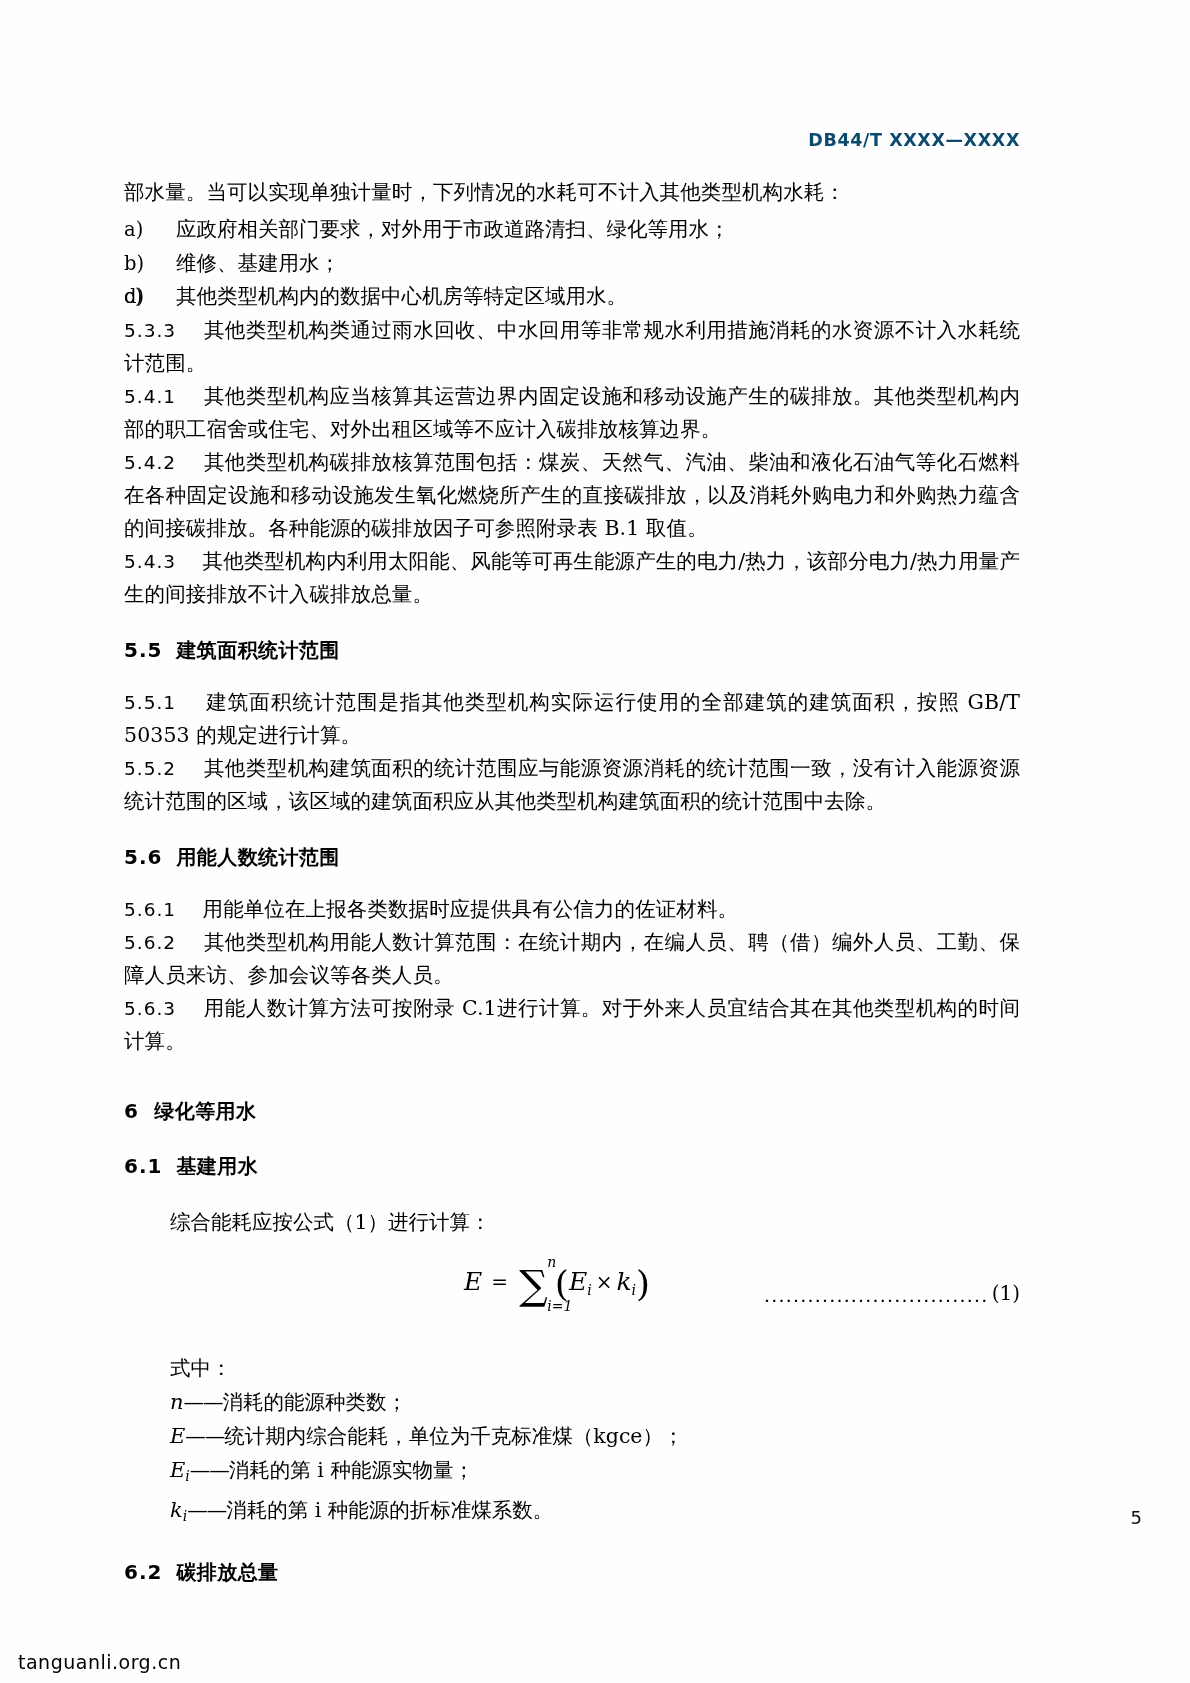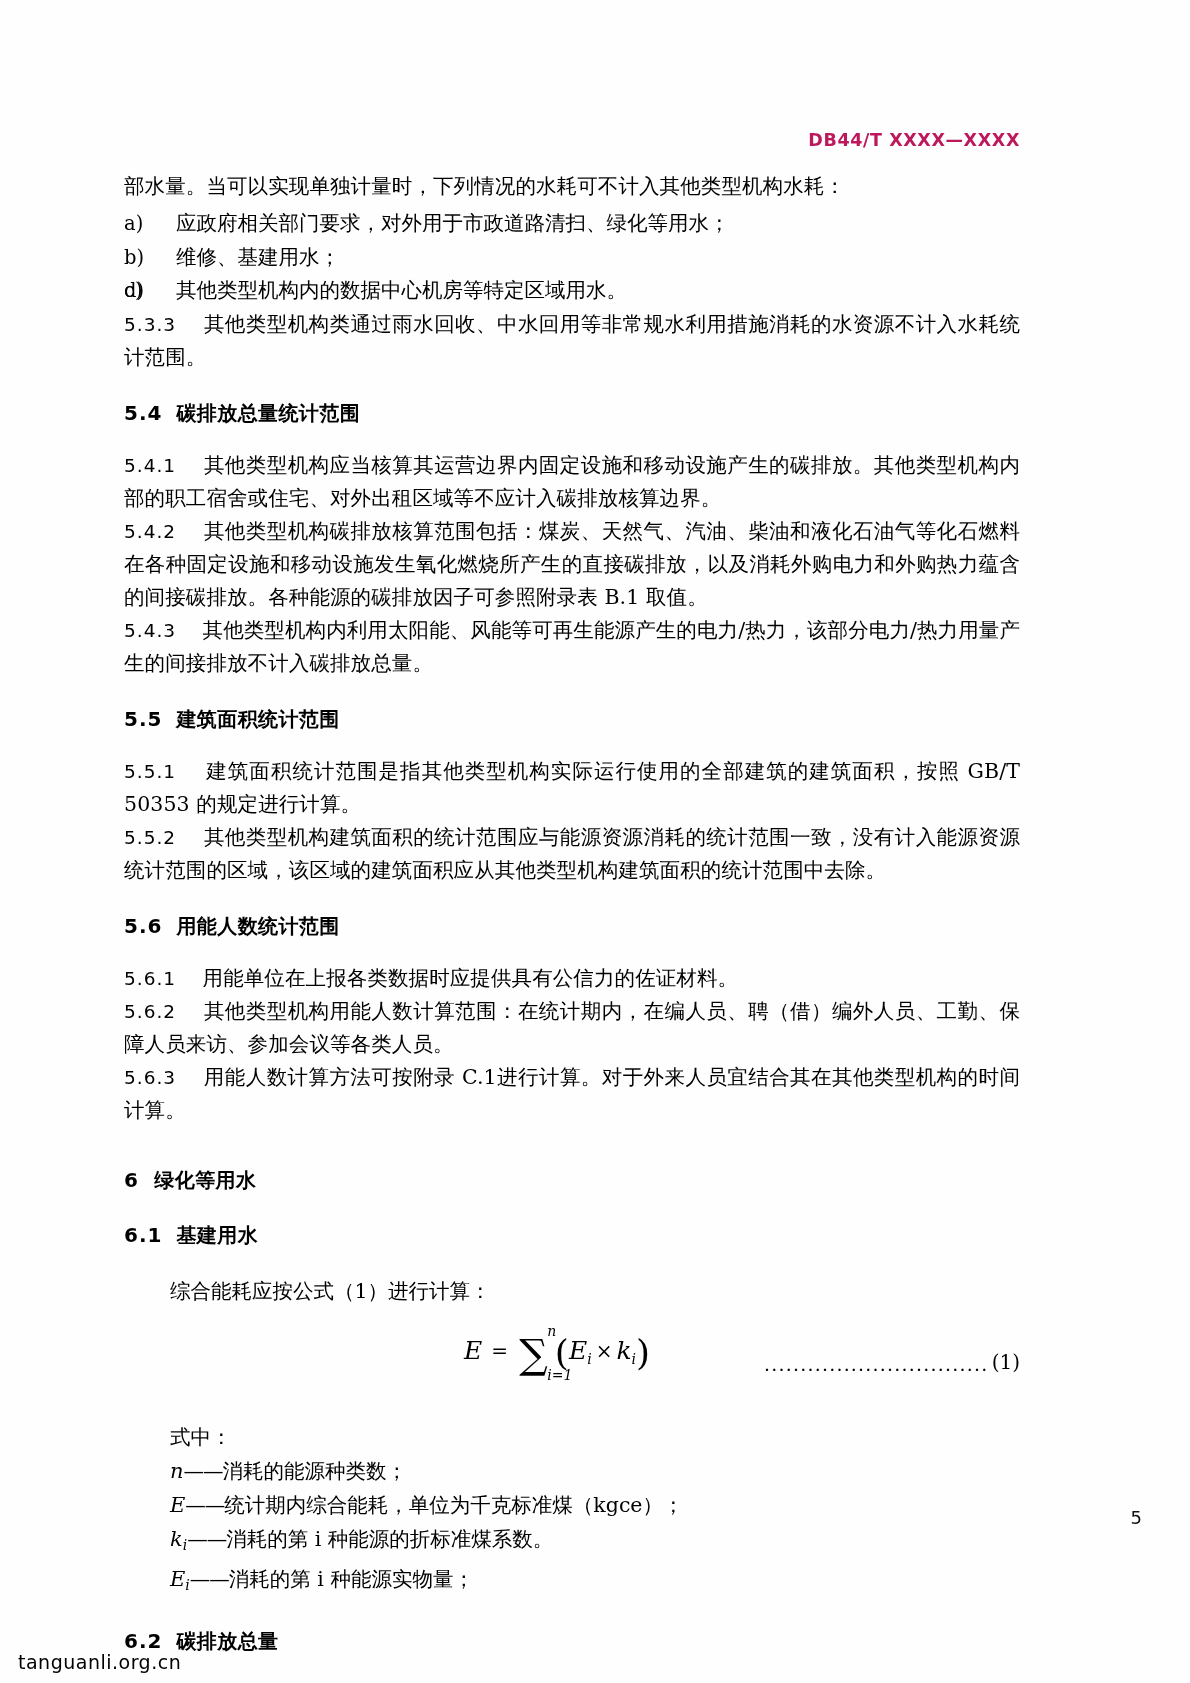--- a/index.html
+++ b/index.html
@@ -28,34 +28,34 @@
     top: 128px;
     width: 896px;
   }
   
   .header {
     text-align: right;
     font-family: "DejaVu Sans", "Liberation Sans", sans-serif;
     font-size: 17.5px;
     font-weight: bold;
     letter-spacing: 0.6px;
-    color: #be185d;
+    color: #0c4a6e;
     height: 24px;
     line-height: 24px;
   }
   
   .para {
     font-size: 20.5px;
     line-height: 33px;
     text-align: justify;
     color: #000;
     margin: 0;
     letter-spacing: 0.1px;
   }
-  .para-first { margin-top: 18px; }
+  .para-first { margin-top: 24px; }
   .num {
     font-family: "DejaVu Sans", "Liberation Sans", sans-serif;
     font-size: 18.5px;
     letter-spacing: 1px;
   }
   
   .list {
     margin: 4px 0 0 0;
     padding: 0;
     list-style: none;
@@ -226,23 +226,20 @@
         <span class="marker">d)</span>
         <span>其他类型机构内的数据中心机房等特定区域用水。</span>
       </li>
     </ul>
 
     <p class="para">
       <span class="num">5.3.3</span>&nbsp;&nbsp;&nbsp;
       <span>其他类型机构类通过雨水回收、中水回用等非常规水利用措施消耗的水资源不计入水耗统计范围。</span>
     </p>
 
-    <div class="h2">
-      <span class="hnum">5.4</span><span>碳排放总量统计范围</span>
-    </div>
 
     <p class="para">
       <span class="num">5.4.1</span>&nbsp;&nbsp;&nbsp;
       <span>其他类型机构应当核算其运营边界内固定设施和移动设施产生的碳排放。其他类型机构内部的职工宿舍或住宅、对外出租区域等不应计入碳排放核算边界。</span>
     </p>
     <p class="para">
       <span class="num">5.4.2</span>&nbsp;&nbsp;&nbsp;
       <span>其他类型机构碳排放核算范围包括：煤炭、天然气、汽油、柴油和液化石油气等化石燃料在各种固定设施和移动设施发生氧化燃烧所产生的直接碳排放，以及消耗外购电力和外购热力蕴含的间接碳排放。各种能源的碳排放因子可参照附录表 B.1 取值。</span>
     </p>
     <p class="para">
@@ -307,24 +304,24 @@
 
     <div class="where">
       <div class="wline">式中：</div>
       <div class="wline">
         <span class="vsym">n</span><span class="dash">——</span><span>消耗的能源种类数；</span>
       </div>
       <div class="wline">
         <span class="vsym">E</span><span class="dash">——</span><span>统计期内综合能耗，单位为千克标准煤（kgce）；</span>
       </div>
       <div class="wline">
+        <span class="vsym">E</span><span class="vsub">i</span><span class="dash">——</span><span>消耗的第 i 种能源实物量；</span>
+      </div>
+      <div class="wline">
         <span class="vsym">k</span><span class="vsub">i</span><span class="dash">——</span><span>消耗的第 i 种能源的折标准煤系数。</span>
-      </div>
-      <div class="wline">
-        <span class="vsym">E</span><span class="vsub">i</span><span class="dash">——</span><span>消耗的第 i 种能源实物量；</span>
       </div>
     </div>
 
     <div class="h2">
       <span class="hnum">6.2</span><span>碳排放总量</span>
     </div>
 
   </div>
 
   <div class="page-number">5</div>

